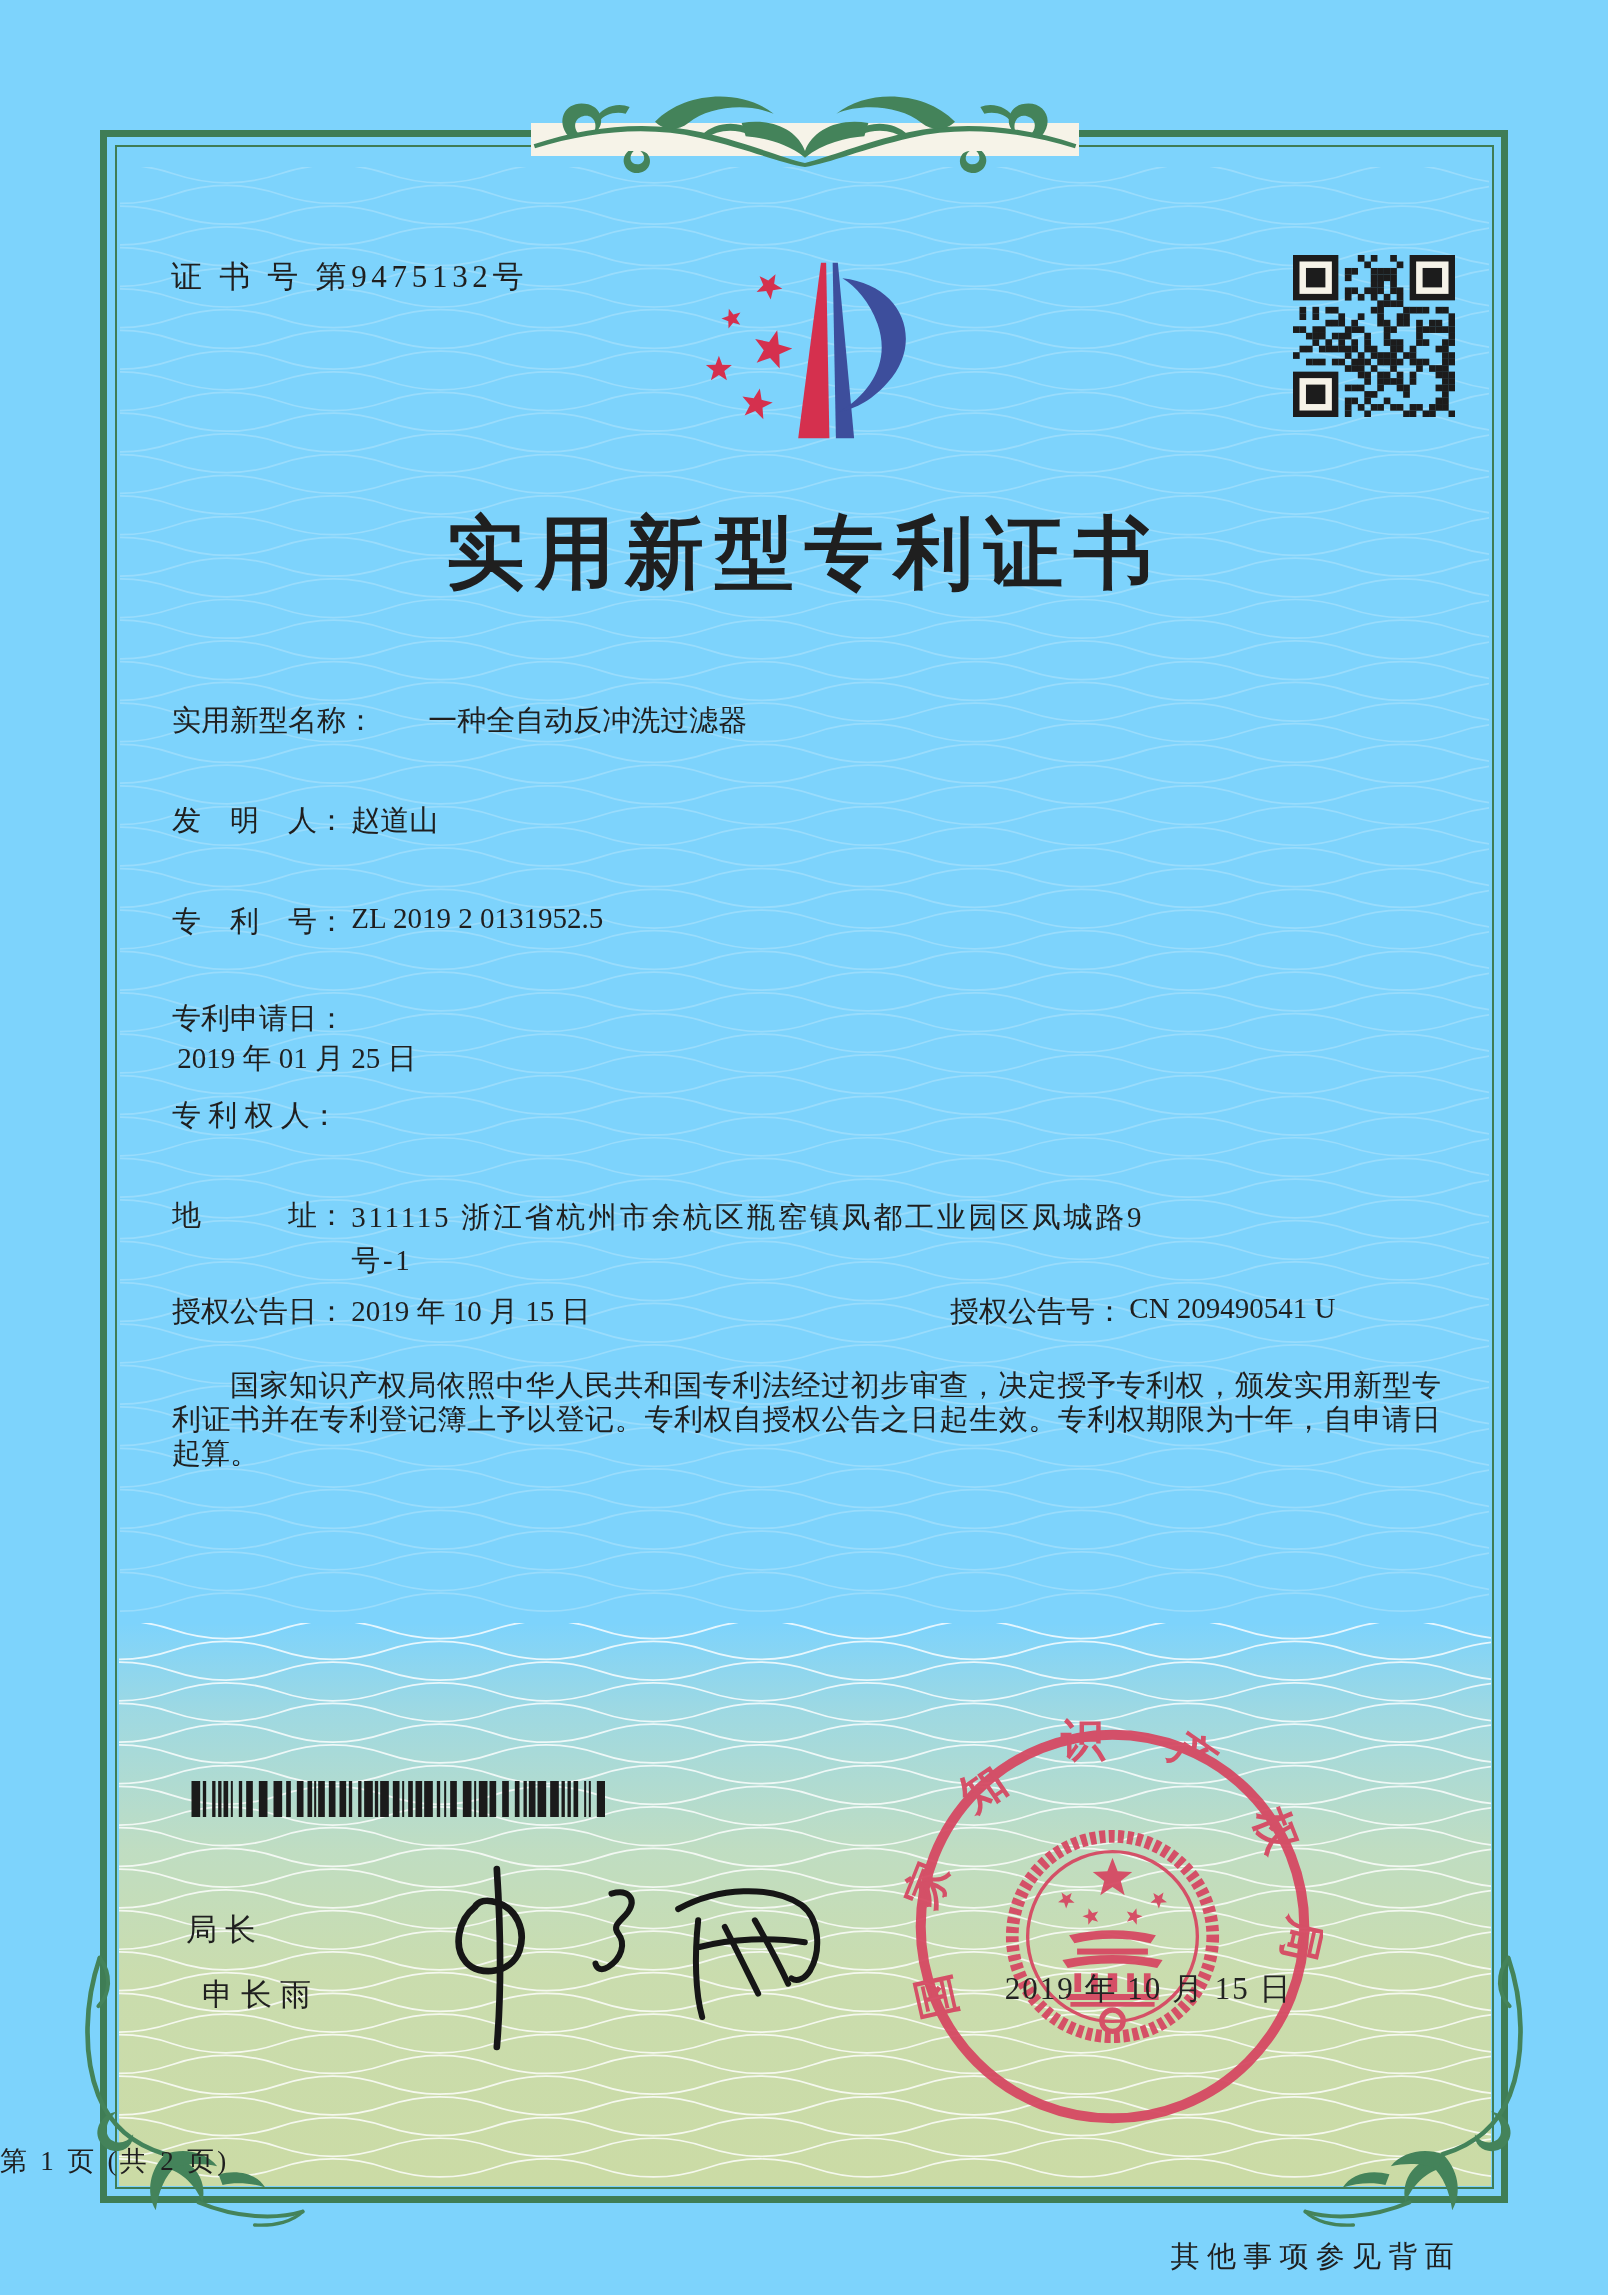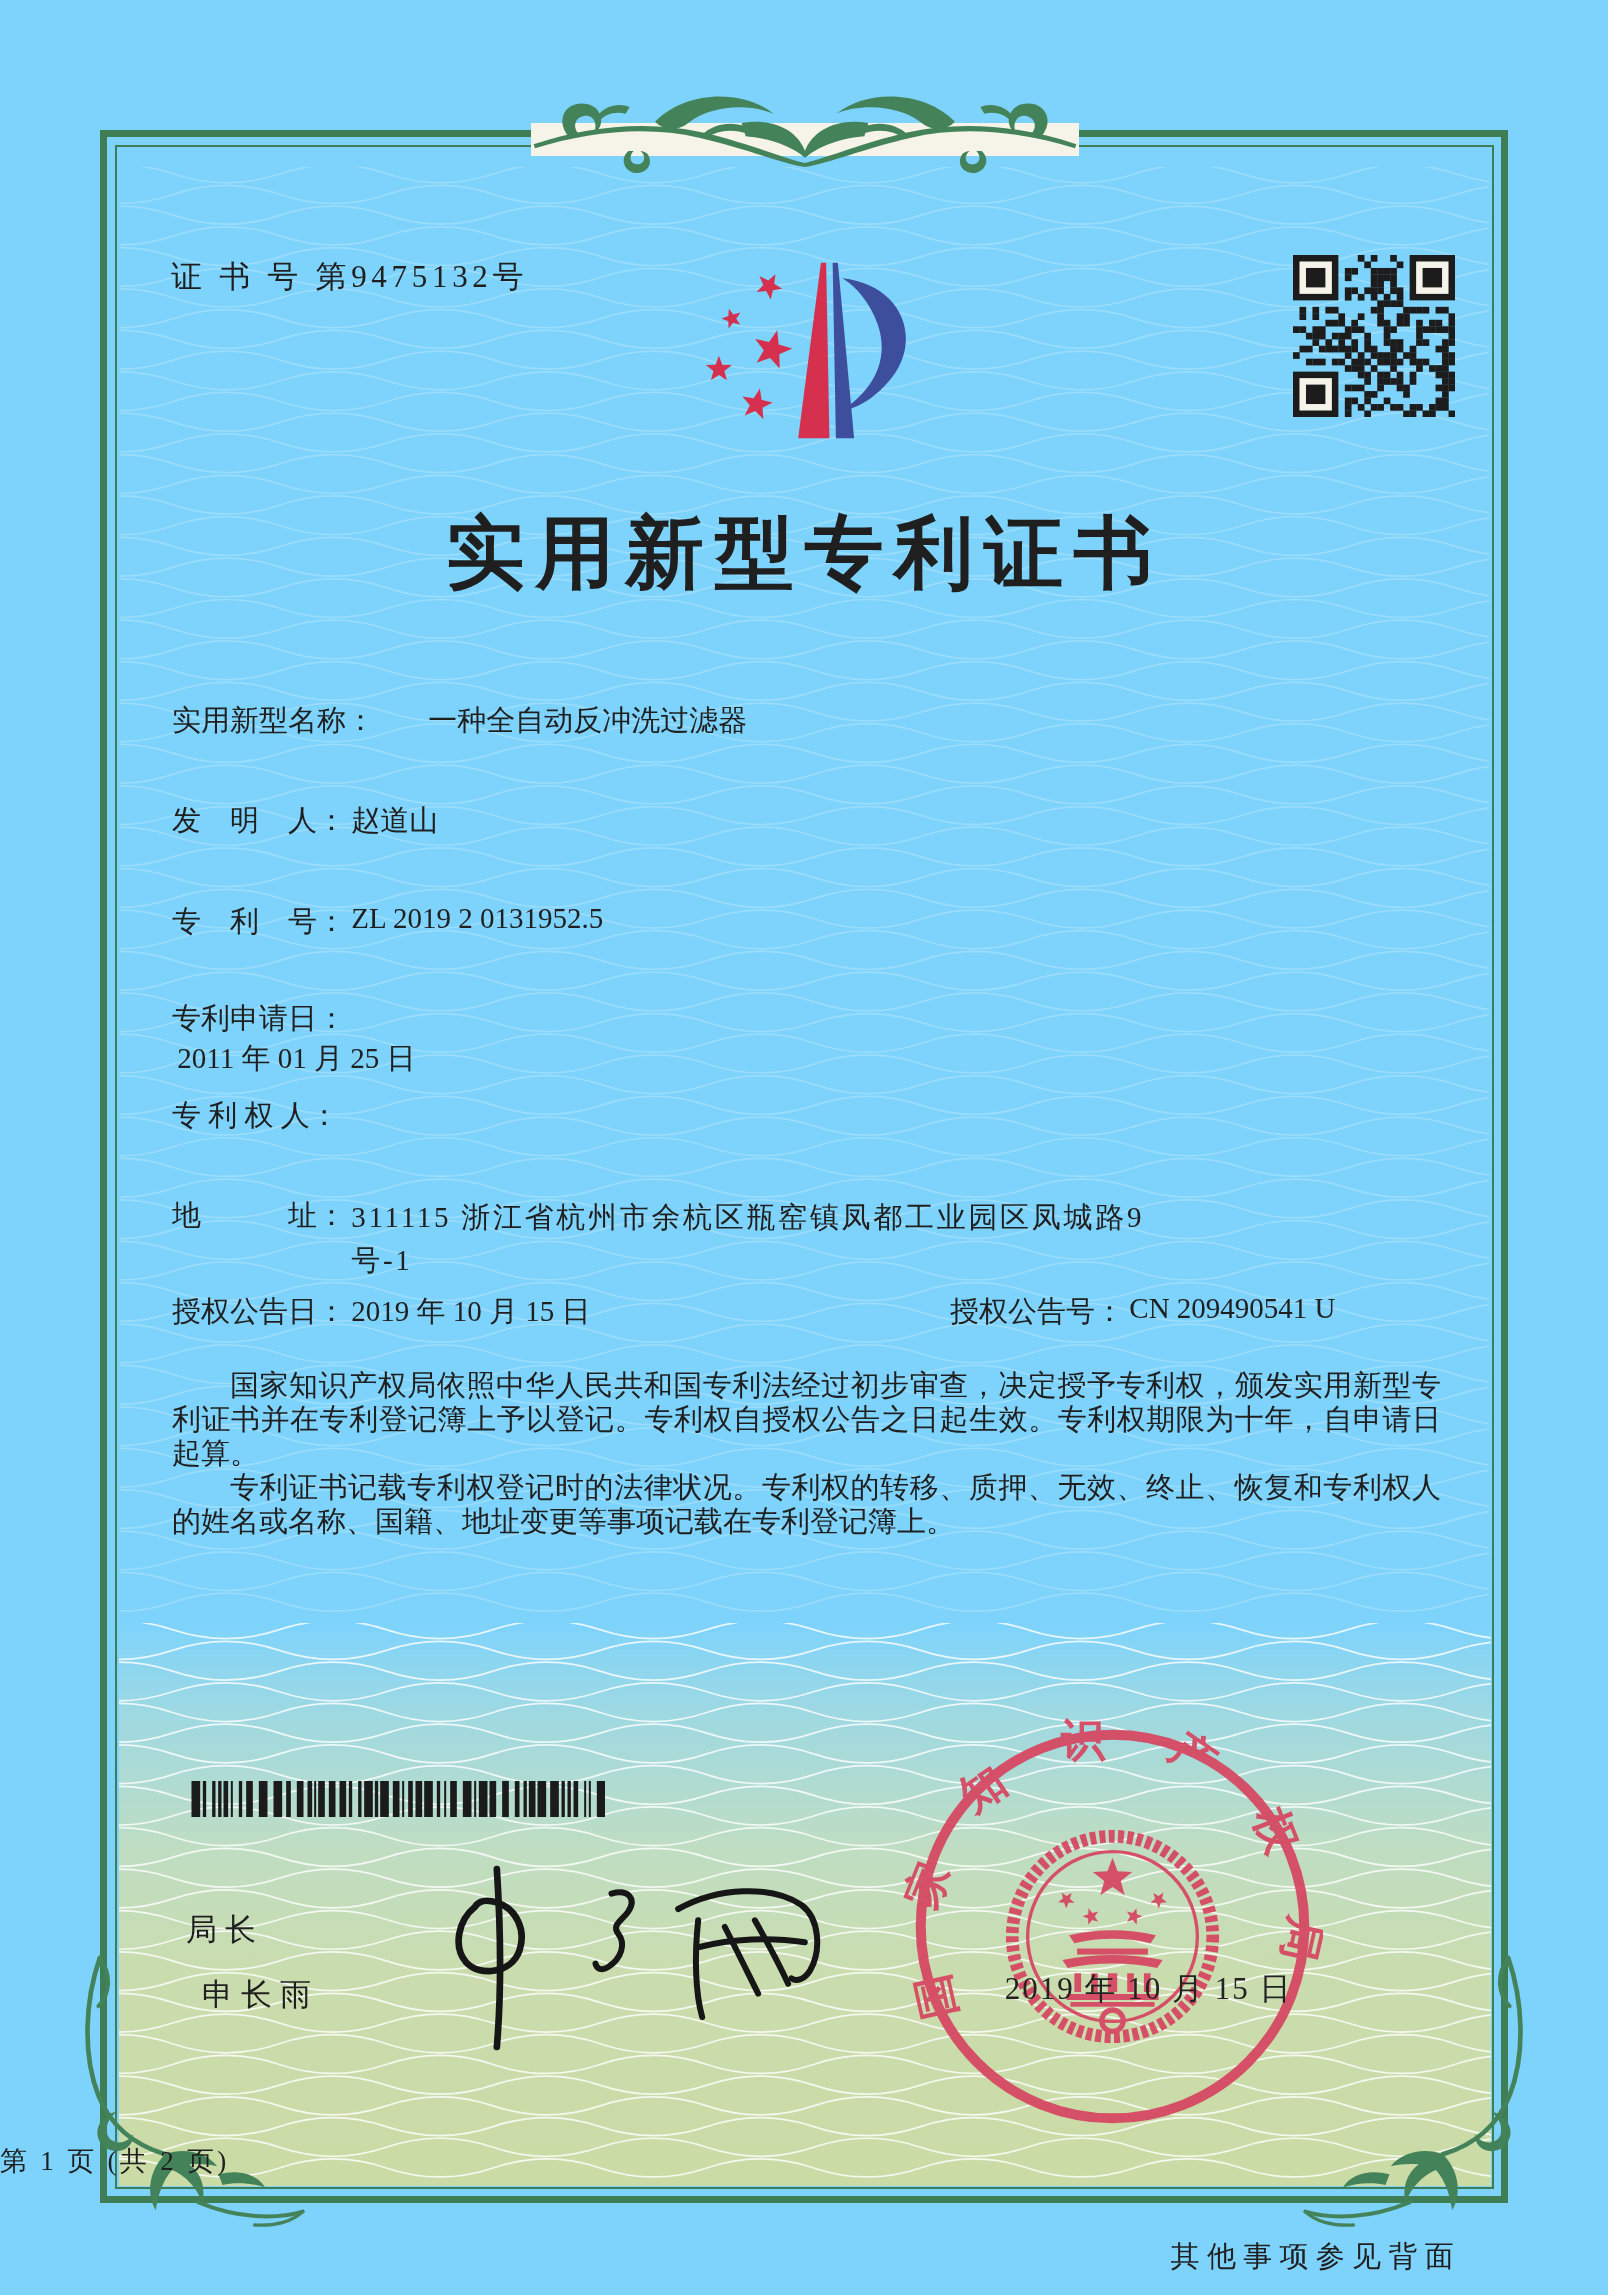--- a/index.html
+++ b/index.html
@@ -427,41 +427,40 @@
   <div class="abs frow" style="top:801px;">
     <span class="lbl">发　明　人：</span>
     <span class="val">赵道山</span>
   </div>
   <div class="abs frow" style="top:902px;">
     <span class="lbl">专　利　号：</span>
     <span class="val">ZL 2019 2 0131952.5</span>
   </div>
   <div class="abs frow" style="top:999px;flex-direction:column;">
     <span class="lbl">专利申请日：</span>
-    <span class="val">2011 年 01 月 25 日</span>
+    <span class="val">2019 年 01 月 25 日</span>
   </div>
   <div class="abs frow" style="top:1096px;">
     <span class="lbl">专 利 权 人：</span>
   </div>
   <div class="abs frow" style="top:1196px;">
     <span class="lbl">地　　　址：</span>
     <span class="val addr-val">311115 浙江省杭州市余杭区瓶窑镇凤都工业园区凤城路9号-1</span>
   </div>
   <div class="abs frow" style="top:1292px;width:1336px;">
     <span class="lbl">授权公告日：</span>
     <span class="val">2019 年 10 月 15 日</span>
     <span class="pair2">
       <span class="lbl">授权公告号：</span>
       <span class="val">CN 209490541 U</span>
     </span>
   </div>
 
   <div class="abs body-text">
     <p>国家知识产权局依照中华人民共和国专利法经过初步审查，决定授予专利权，颁发实用新型专利证书并在专利登记簿上予以登记。专利权自授权公告之日起生效。专利权期限为十年，自申请日起算。</p>
-    <p>专利证书记载专利权登记时的法律状况。专利权的转移、质押、无效、终止、恢复和专利权人的姓名或名称、国籍、地址变更等事项记载在专利登记簿上。</p>
   </div>
 
   <svg id="barcode-svg" class="abs barcode" width="415" height="36" viewBox="0 0 622 54">
       <rect x="2" y="0" width="13" height="54" fill="#1b1b1b"></rect>
       <rect x="19" y="0" width="5" height="54" fill="#1b1b1b"></rect>
       <rect x="33" y="0" width="5" height="54" fill="#1b1b1b"></rect>
       <rect x="42" y="0" width="5" height="54" fill="#1b1b1b"></rect>
       <rect x="50" y="0" width="7" height="54" fill="#1b1b1b"></rect>
       <rect x="61" y="0" width="3" height="54" fill="#1b1b1b"></rect>
       <rect x="73" y="0" width="5" height="54" fill="#1b1b1b"></rect>

